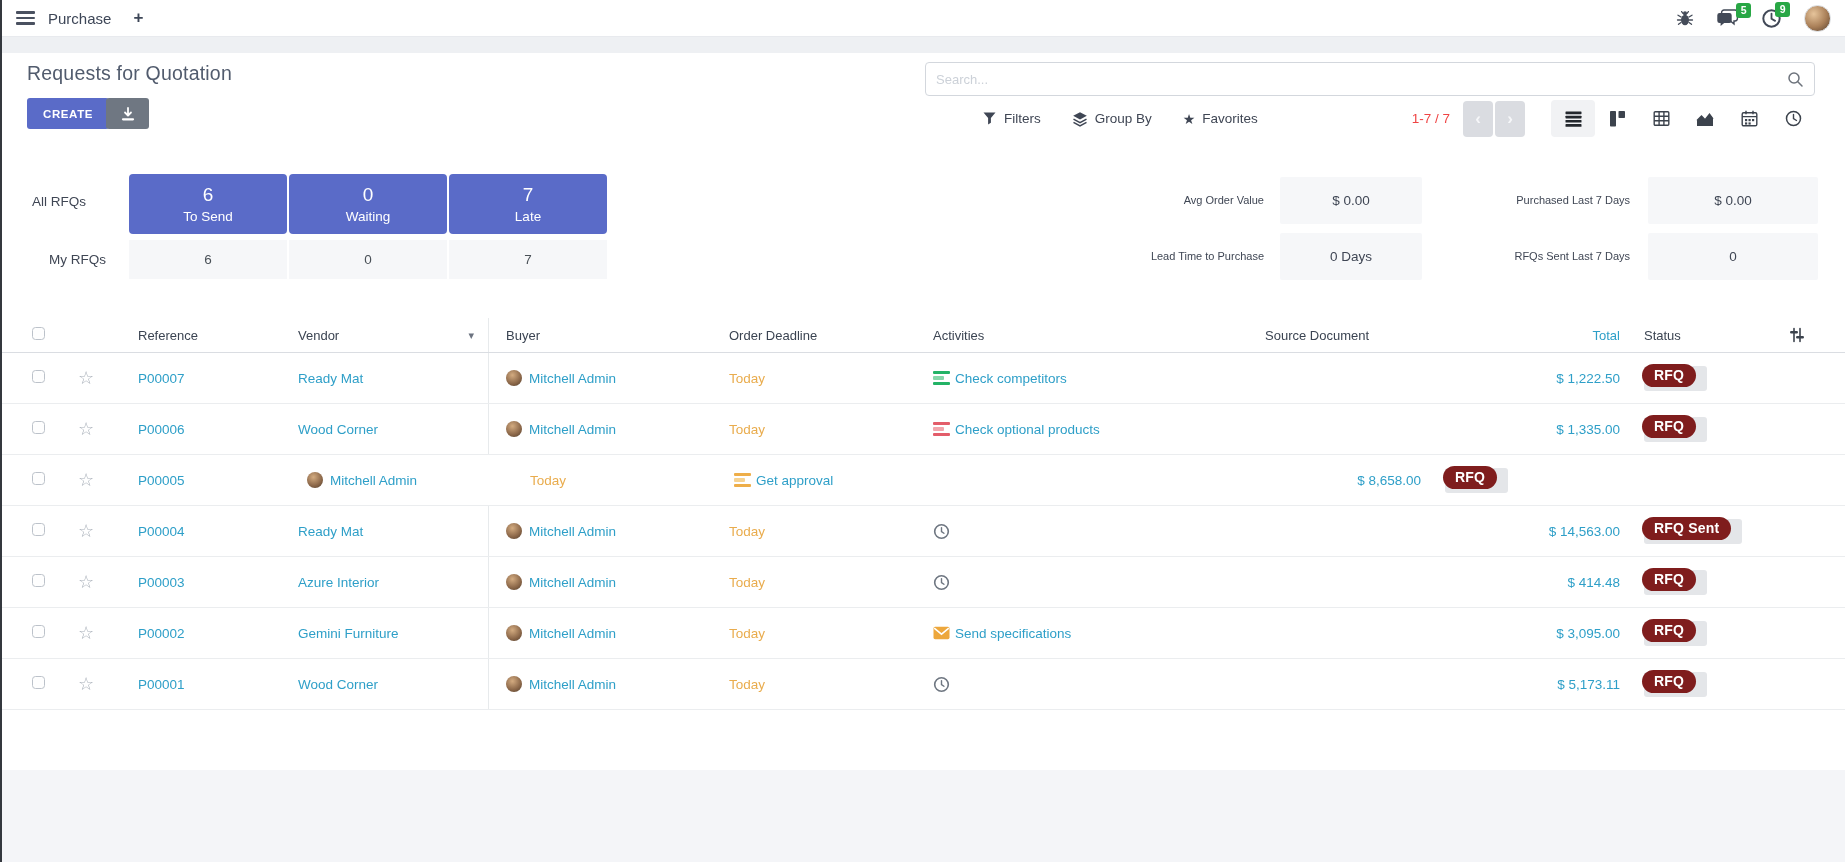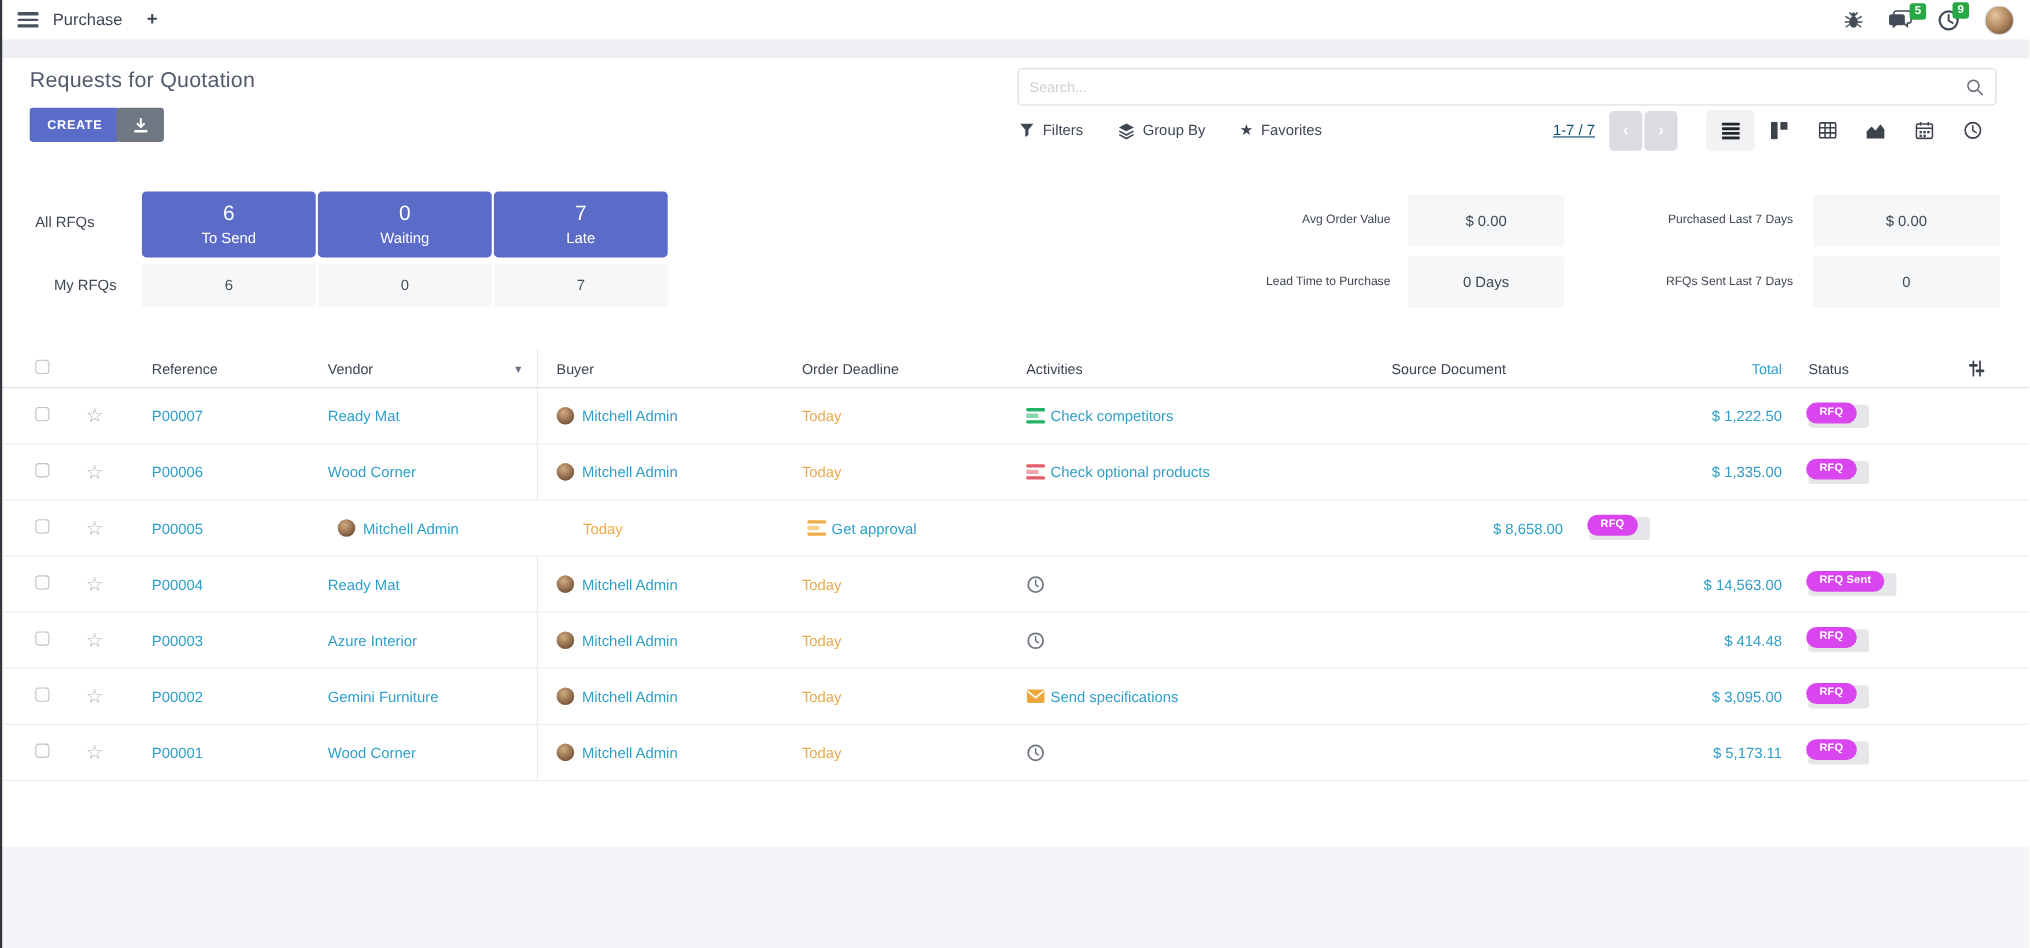--- a/index.html
+++ b/index.html
@@ -38,25 +38,25 @@
   .btn-export { position:absolute; left:106px; top:45px; height:31px; width:43px;
                 background:#6f7782; border:none; border-radius:3px; cursor:pointer;
                 display:inline-flex; align-items:center; justify-content:center; }
   .search-box { position:absolute; top:9px; right:30px; width:890px; height:31px;
                 border:1px solid #d3d7dd; border-radius:4px; background:#fff;
                 display:flex; align-items:center; padding:16px 10px; }
   .search-box input { flex:1; border:none; outline:none; font-size:13px; color:#3f4654;
                       font-family:"Liberation Sans",sans-serif; background:transparent; }
   .search-box input::placeholder { color:#ccd1d8; }
 
-  .filter-bar { position:absolute; top:47px; left:926px; right:30px; height:37px;
+  .filter-bar { position:absolute; top:47px; left:982px; right:30px; height:37px;
                 display:flex; align-items:center; font-size:13.5px; color:#3f4654; }
   .fb-item { display:inline-flex; align-items:center; gap:7px; cursor:pointer; white-space:nowrap; }
   .fb-item + .fb-item { margin-left:31px; }
-  .pager-text { margin-left:auto; font-size:13.5px; color:#0c4a6e;text-decoration:underline; }
+  .pager-text { margin-left:auto; font-size:13.5px; color:#ef4444; }
   .pager-btns { display:flex; gap:2px; margin-left:13px; }
   .pager-btn { width:30px; height:36px; background:#dadce1; border:none; border-radius:4px;
                color:#f6f7f9; font-size:17px; font-weight:700; cursor:pointer; line-height:1;
                display:inline-flex; align-items:center; justify-content:center;
                font-family:"Liberation Sans",sans-serif; }
   .view-switcher { display:flex; margin-left:26px; }
   .vs-btn { width:44px; height:37px; display:inline-flex; align-items:center; justify-content:center;
             background:transparent; border:none; border-radius:4px; cursor:pointer; }
   .vs-btn.active { background:#f1f2f4; }
 
@@ -114,21 +114,21 @@
   .act-tasks-green  i:nth-child(2) { background:#85d7a9; width:62%; }
   .act-tasks-red    i:nth-child(1), .act-tasks-red    i:nth-child(3) { background:#e35d6a; width:100%; }
   .act-tasks-red    i:nth-child(2) { background:#f2a6ac; width:62%; }
   .act-tasks-yellow i:nth-child(1), .act-tasks-yellow i:nth-child(3) { background:#eeae49; width:100%; }
   .act-tasks-yellow i:nth-child(2) { background:#f6d392; width:62%; }
   .act-clock, .act-envelope { display:inline-flex; flex-direction:row; align-items:center; }
   .act-label:empty { display:none; }
 
   
   .badge-wrap { display:inline-block; background:#e4e6e9; border-radius:3px; padding:0 9px 2px 0; line-height:1; }
-  .badge { display:inline-block; background:#d946ef; color:#fff; font-size:10px; font-weight:700;
+  .badge { display:inline-block; background:#7f1d1d; color:#fff; font-size:14px; font-weight:700;
            padding:4px 12px 5px; border-radius:20px; transform:translate(-2px,-2px); letter-spacing:.2px; }
 
   .bottom-gray { position:absolute; top:770px; left:0; right:0; bottom:0; background:#f4f5f8; }
 </style>
 </head>
 <body>
 
 <div class="left-edge"></div>
 
 <div class="navbar">

